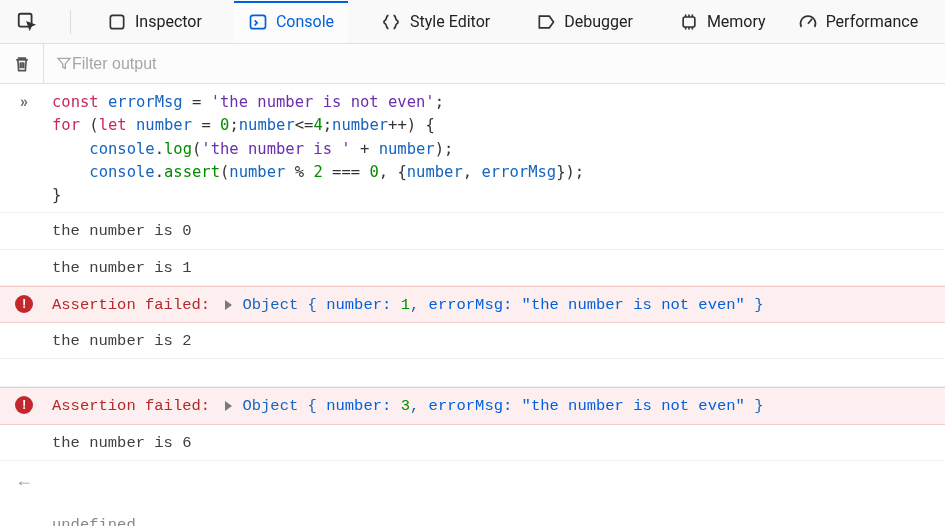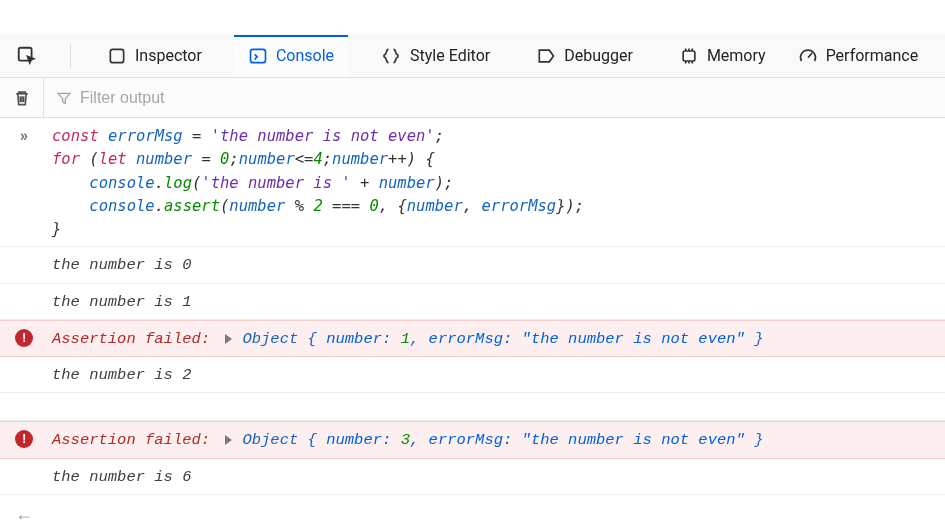--- a/index.html
+++ b/index.html
@@ -16,21 +16,20 @@
 
   
   .tabbar {
     display: flex;
     align-items: center;
     height: 44px;
     border-bottom: 1px solid #e0e0e2;
     background: #f9f9fa;
     padding: 0 6px;
     gap: 18px;
-    margin-top: 34px;
   }
   .tab-btn {
     display: flex;
     align-items: center;
     gap: 8px;
     height: 42px;
     padding: 0 14px;
     color: #222;
     cursor: pointer;
     border-top: 2px solid transparent;
@@ -70,22 +69,20 @@
     display: flex;
     align-items: center;
     justify-content: center;
     width: 44px;
     height: 40px;
     border-right: 1px solid #e0e0e2;
     cursor: pointer;
   }
   .filter-box {
     display: flex;
-    align-items: center;
-    gap: 8px;
     padding: 0 12px;
     flex: 1;
     color: #888;
   }
   .filter-input {
     border: none;
     outline: none;
     background: transparent;
     font-size: 16px;
     color: #444;
@@ -109,21 +106,20 @@
     align-items: flex-start;
     justify-content: center;
     padding-top: 3px;
   }
   .row .content {
     flex: 1;
     padding-top: 2px;
     padding-right: 24px;
     padding-left: 4px;
     line-height: 1.5;
-    font-style: italic;
   }
   .row.log .content { color: #404040; }
   .row.input-row { border-bottom: 1px solid #eeeef0; }
   .row.input-row .gutter { color: #5a5a5c; }
   .row.return-row { border-bottom: none; }
   .row.return-row .content { color: #888; margin-top: 46px; }
   .row.error-row {
     background: #fdefef;
     border-top: 1px solid #f3cccc;
     border-bottom: 1px solid #f3cccc;

